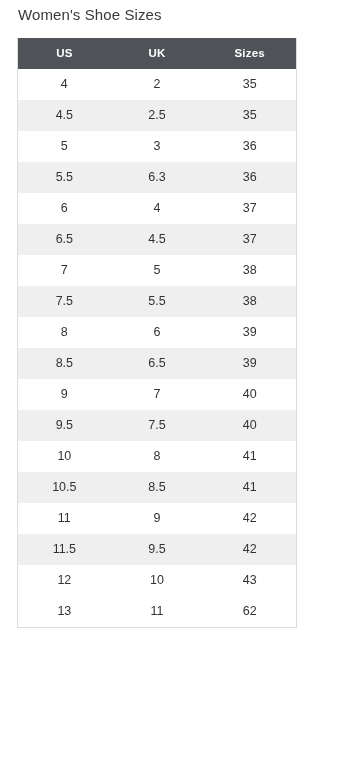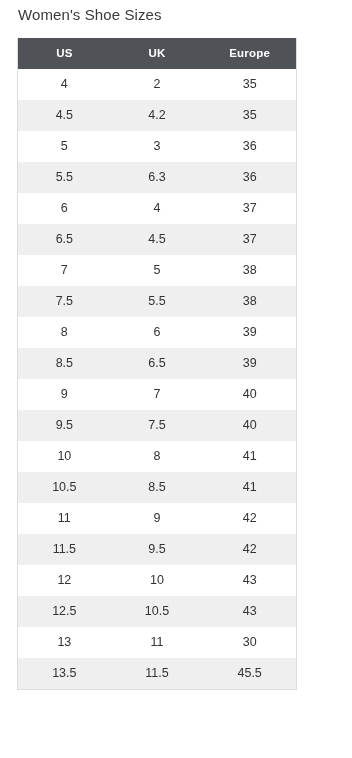--- a/index.html
+++ b/index.html
@@ -87,32 +87,32 @@
     <table class="size-table">
       <colgroup>
         <col>
           <col>
           <col>
       </colgroup>
       <thead>
         <tr>
           <th>US</th>
           <th>UK</th>
-          <th>Europe</th>
+          <th>Sizes</th>
         </tr>
       </thead>
       <tbody id="size-table-body">
           <tr>
             <td>4</td>
             <td>2</td>
             <td>35</td>
           </tr>
           <tr class="alt">
             <td>4.5</td>
-            <td>4.2</td>
+            <td>2.5</td>
             <td>35</td>
           </tr>
           <tr>
             <td>5</td>
             <td>3</td>
             <td>36</td>
           </tr>
           <tr class="alt">
             <td>5.5</td>
             <td>6.3</td>
@@ -176,32 +176,22 @@
           <tr class="alt">
             <td>11.5</td>
             <td>9.5</td>
             <td>42</td>
           </tr>
           <tr>
             <td>12</td>
             <td>10</td>
             <td>43</td>
           </tr>
-          <tr class="alt">
-            <td>12.5</td>
-            <td>10.5</td>
-            <td>43</td>
-          </tr>
           <tr>
             <td>13</td>
             <td>11</td>
-            <td>30</td>
-          </tr>
-          <tr class="alt">
-            <td>13.5</td>
-            <td>11.5</td>
-            <td>45.5</td>
+            <td>62</td>
           </tr>
         </tbody>
     </table>
   </div>
 
 </div>
 
 </body></html>

